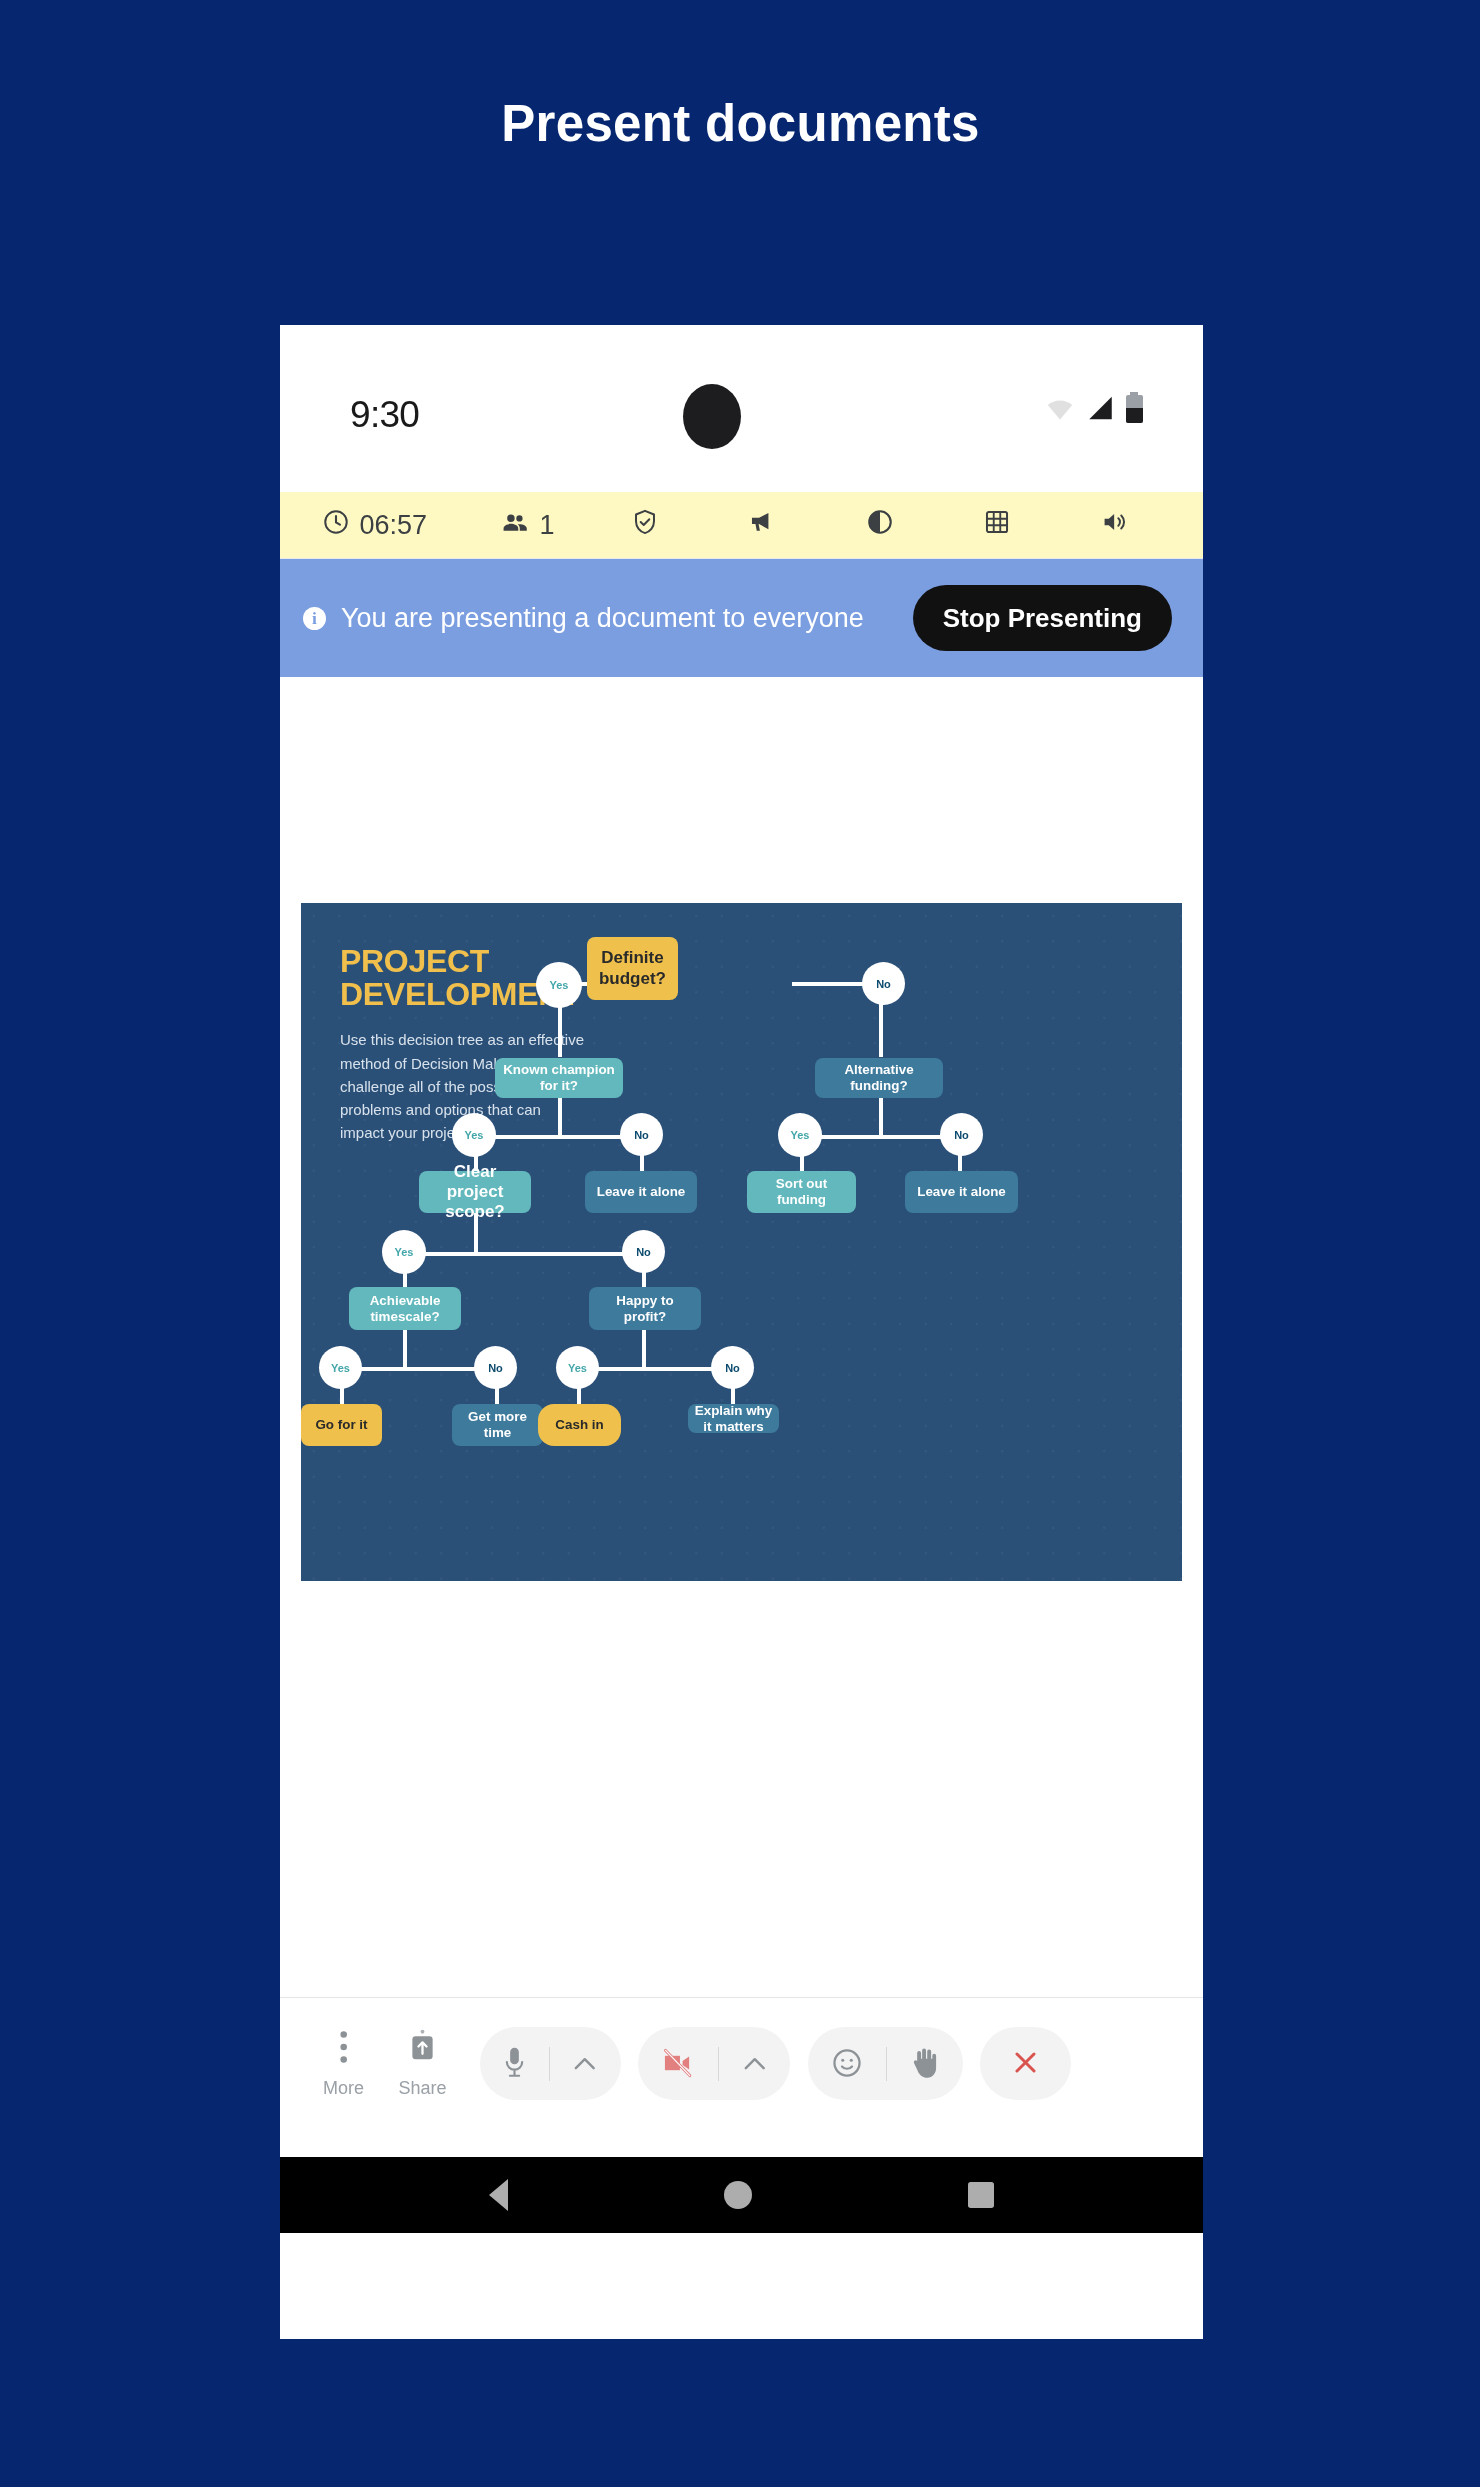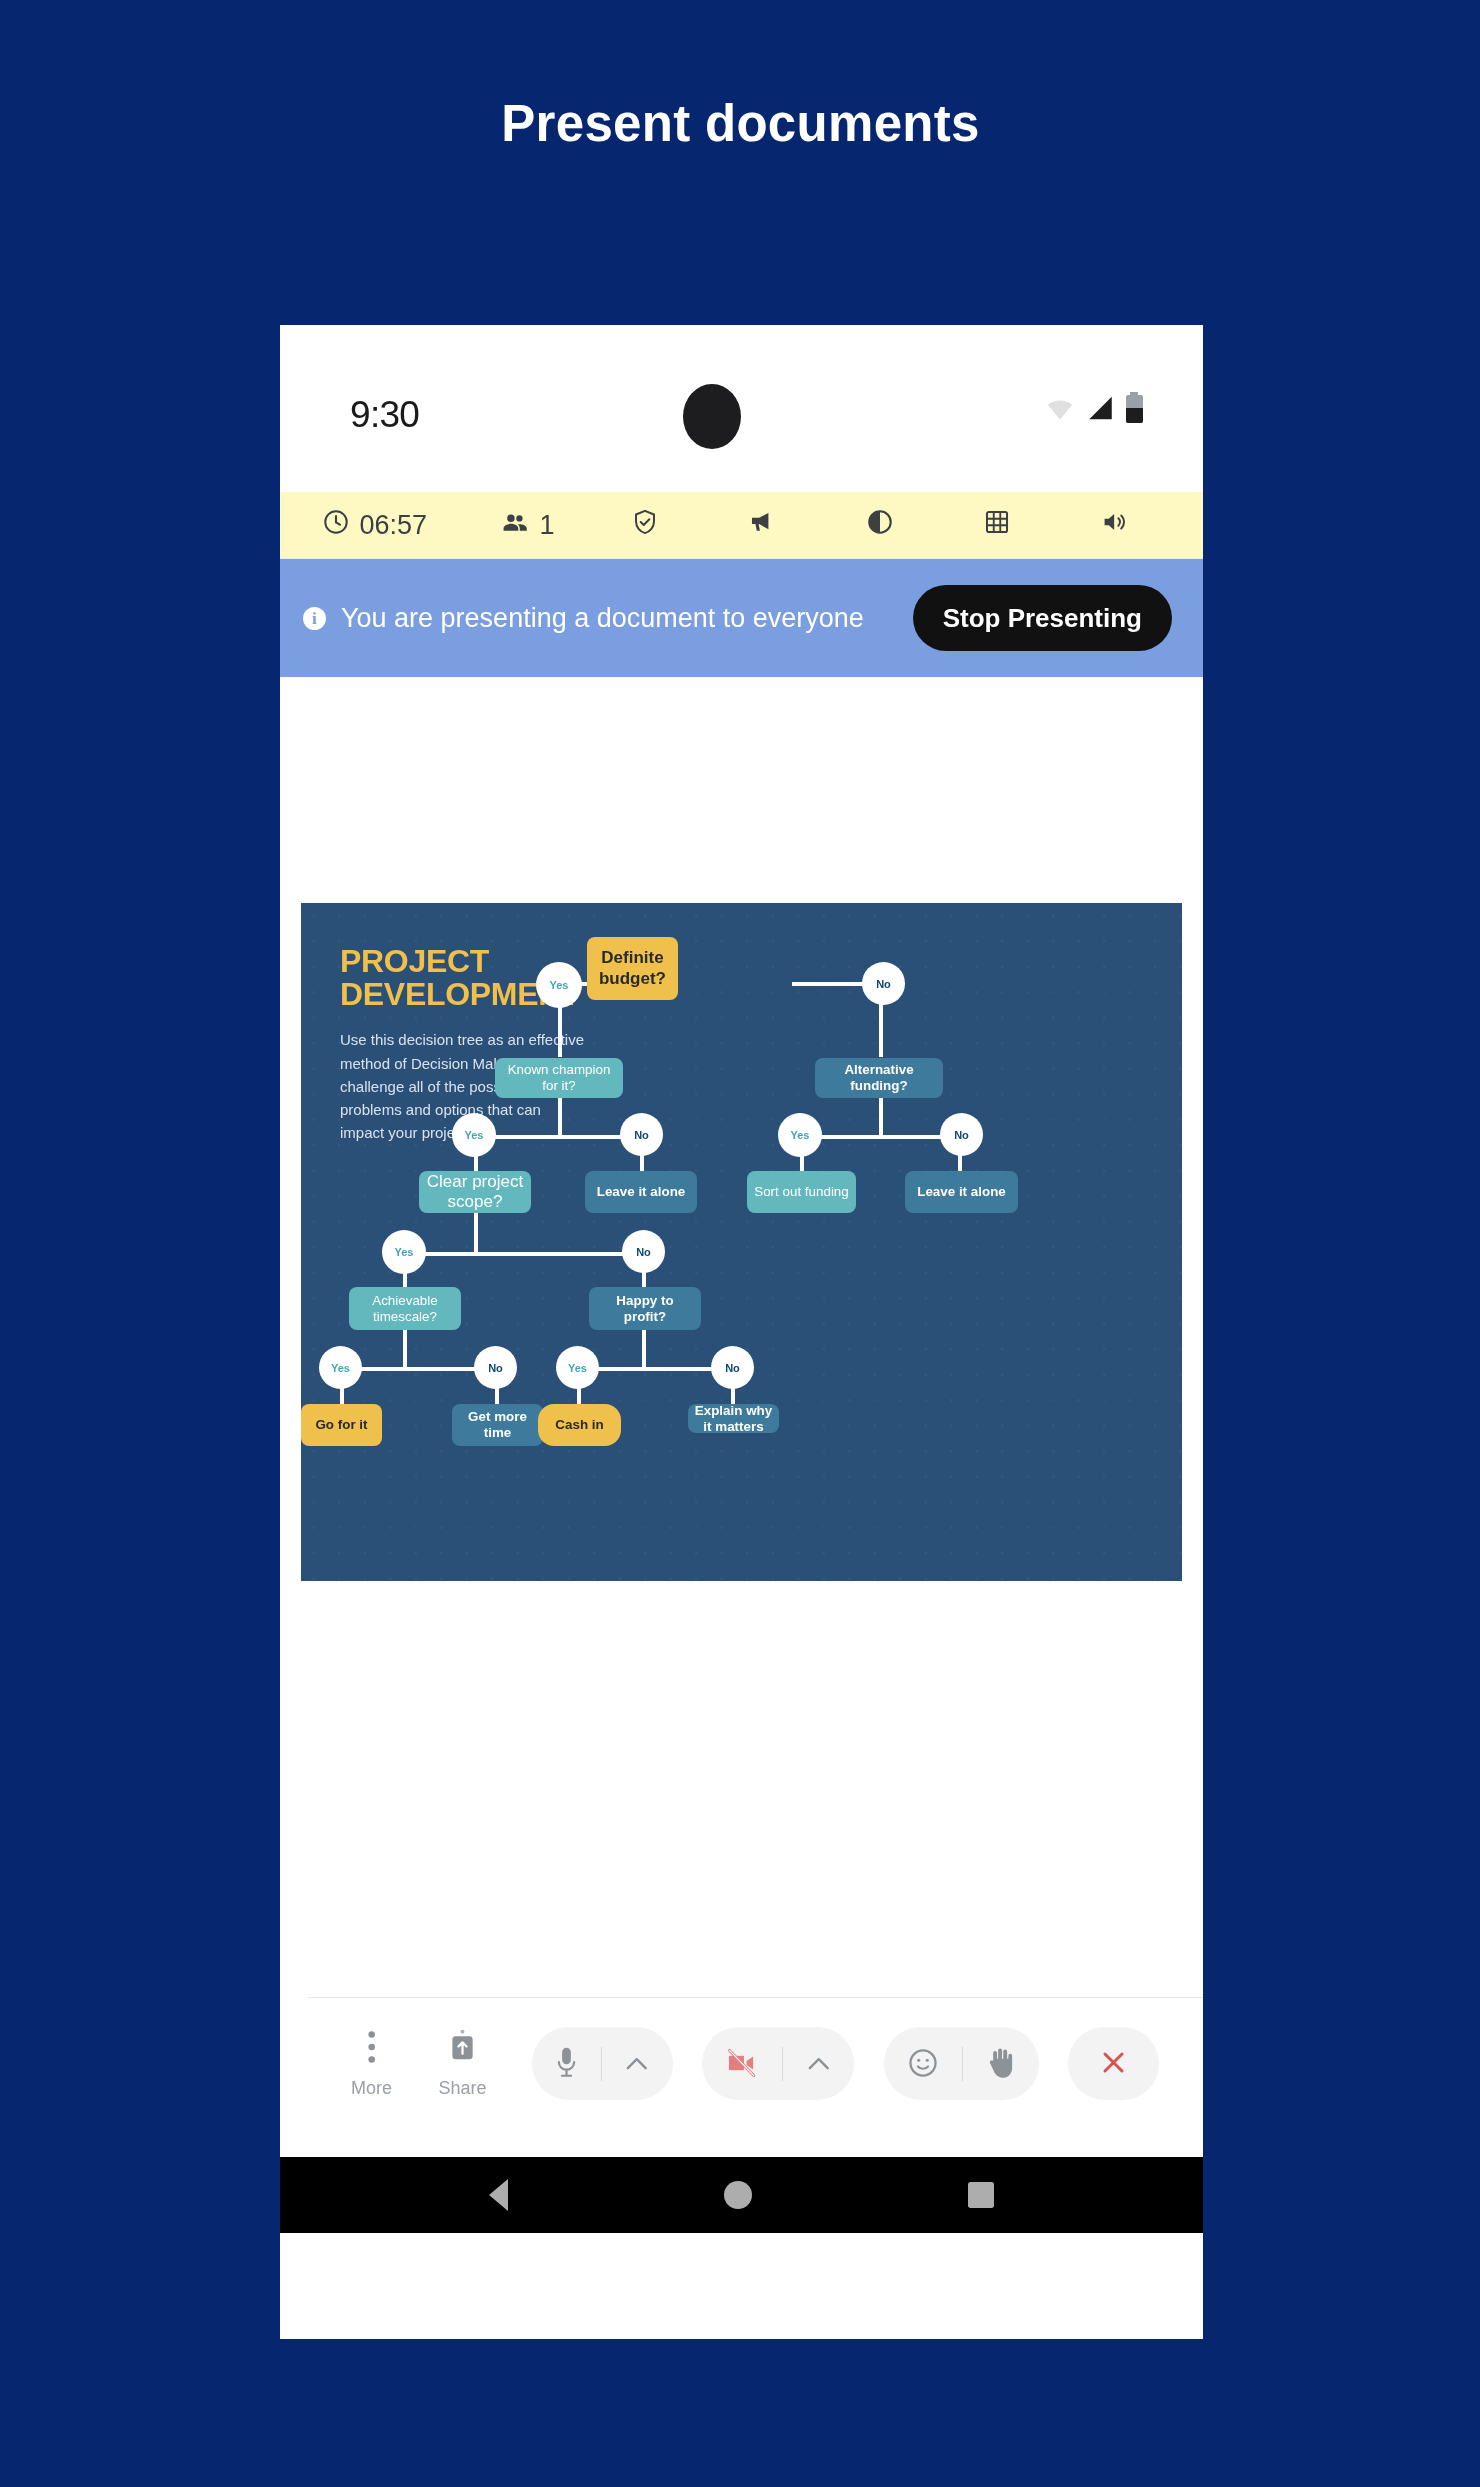--- a/index.html
+++ b/index.html
@@ -139,21 +139,21 @@
   .node {
     position: absolute;
     border-radius: 8px;
     display: flex; align-items: center; justify-content: center;
     text-align: center;
     line-height: 1.18;
     padding: 4px 5.4px;
     z-index: 3;
   }
   .n-yellow { background: #efc04c; color: #2a2a2a; font-weight: bold; }
-  .n-teal   { background: #62b8bc; color: #ffffff; font-weight: normal; text-align: center; }
+  .n-teal   { background: #62b8bc; color: #ffffff; font-weight: bold; text-align: center; }
   .n-steel  { background: #3d7a9c; color: #ffffff; font-weight: bold; }
 
   .pill {
     position: absolute;
     background: #ffffff;
     border-radius: 50%;
     display: flex; align-items: center; justify-content: center;
     font-size: 11px; font-weight: bold;
     z-index: 4;
   }
@@ -167,22 +167,21 @@
   }
 
   
   .controls {
     position: relative;
     height: 132px;
     background: #ffffff;
     border-top: 0.7px solid #e4e6e9;
     display: flex; align-items: center;
     padding: 0 24px;
-    gap: 12px;
-    margin-left: 28px;
+    gap: 0;
   }
   .ctl-labeled {
     width: 79px; display: flex; flex-direction: column;
     align-items: center; gap: 9.4px; cursor: pointer;
   }
   .ctl-labeled .lbl { font-size: 18px; color: #9aa0a6; }
   .ctl-group {
     height: 73px; background: #f3f3f4;
     border-radius: 40px;
     display: flex; align-items: center;

